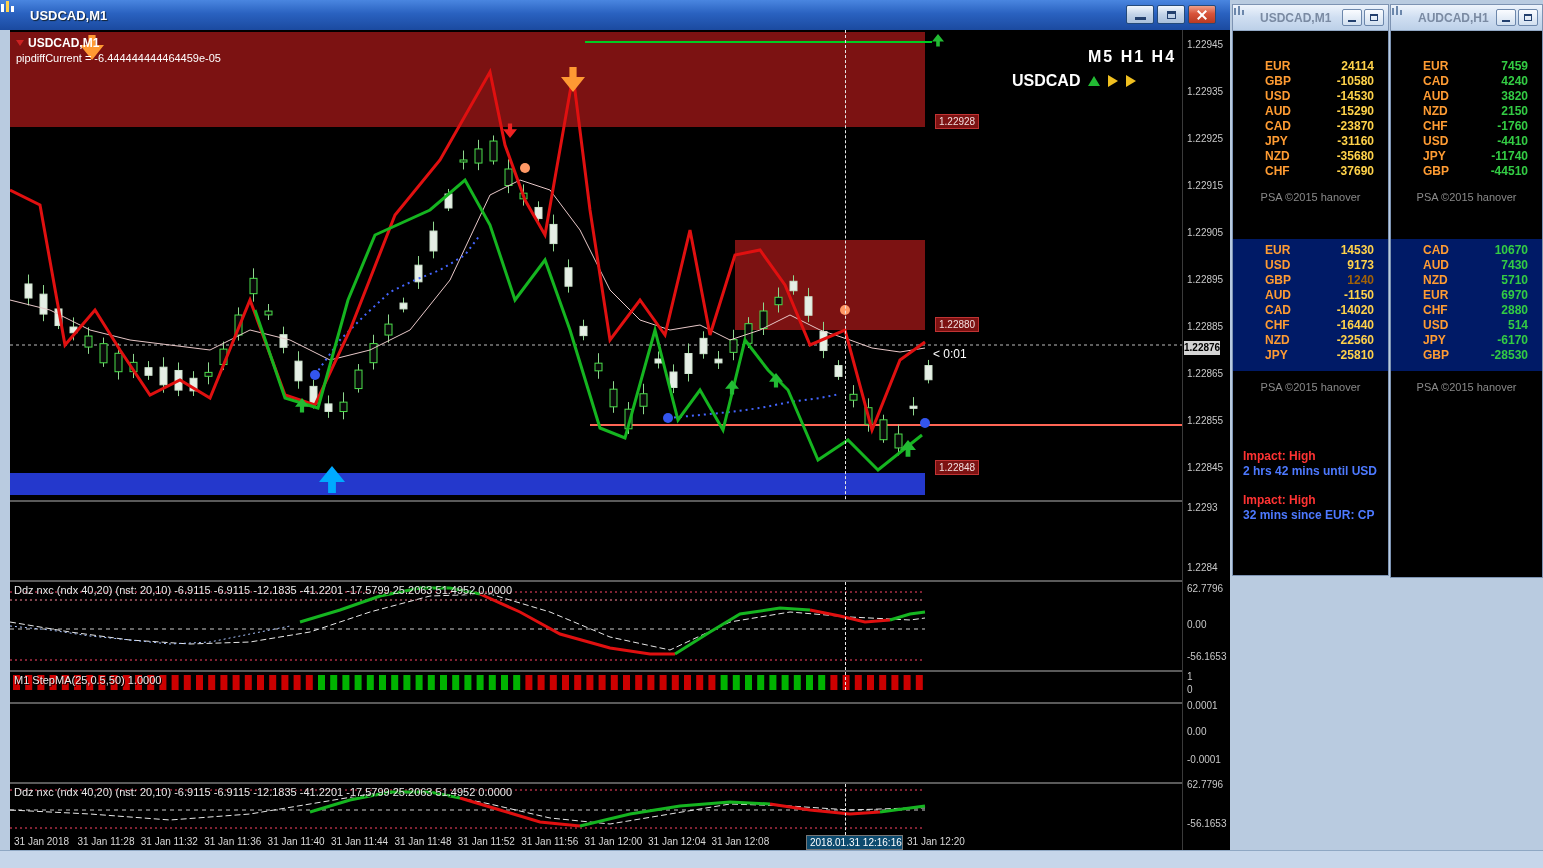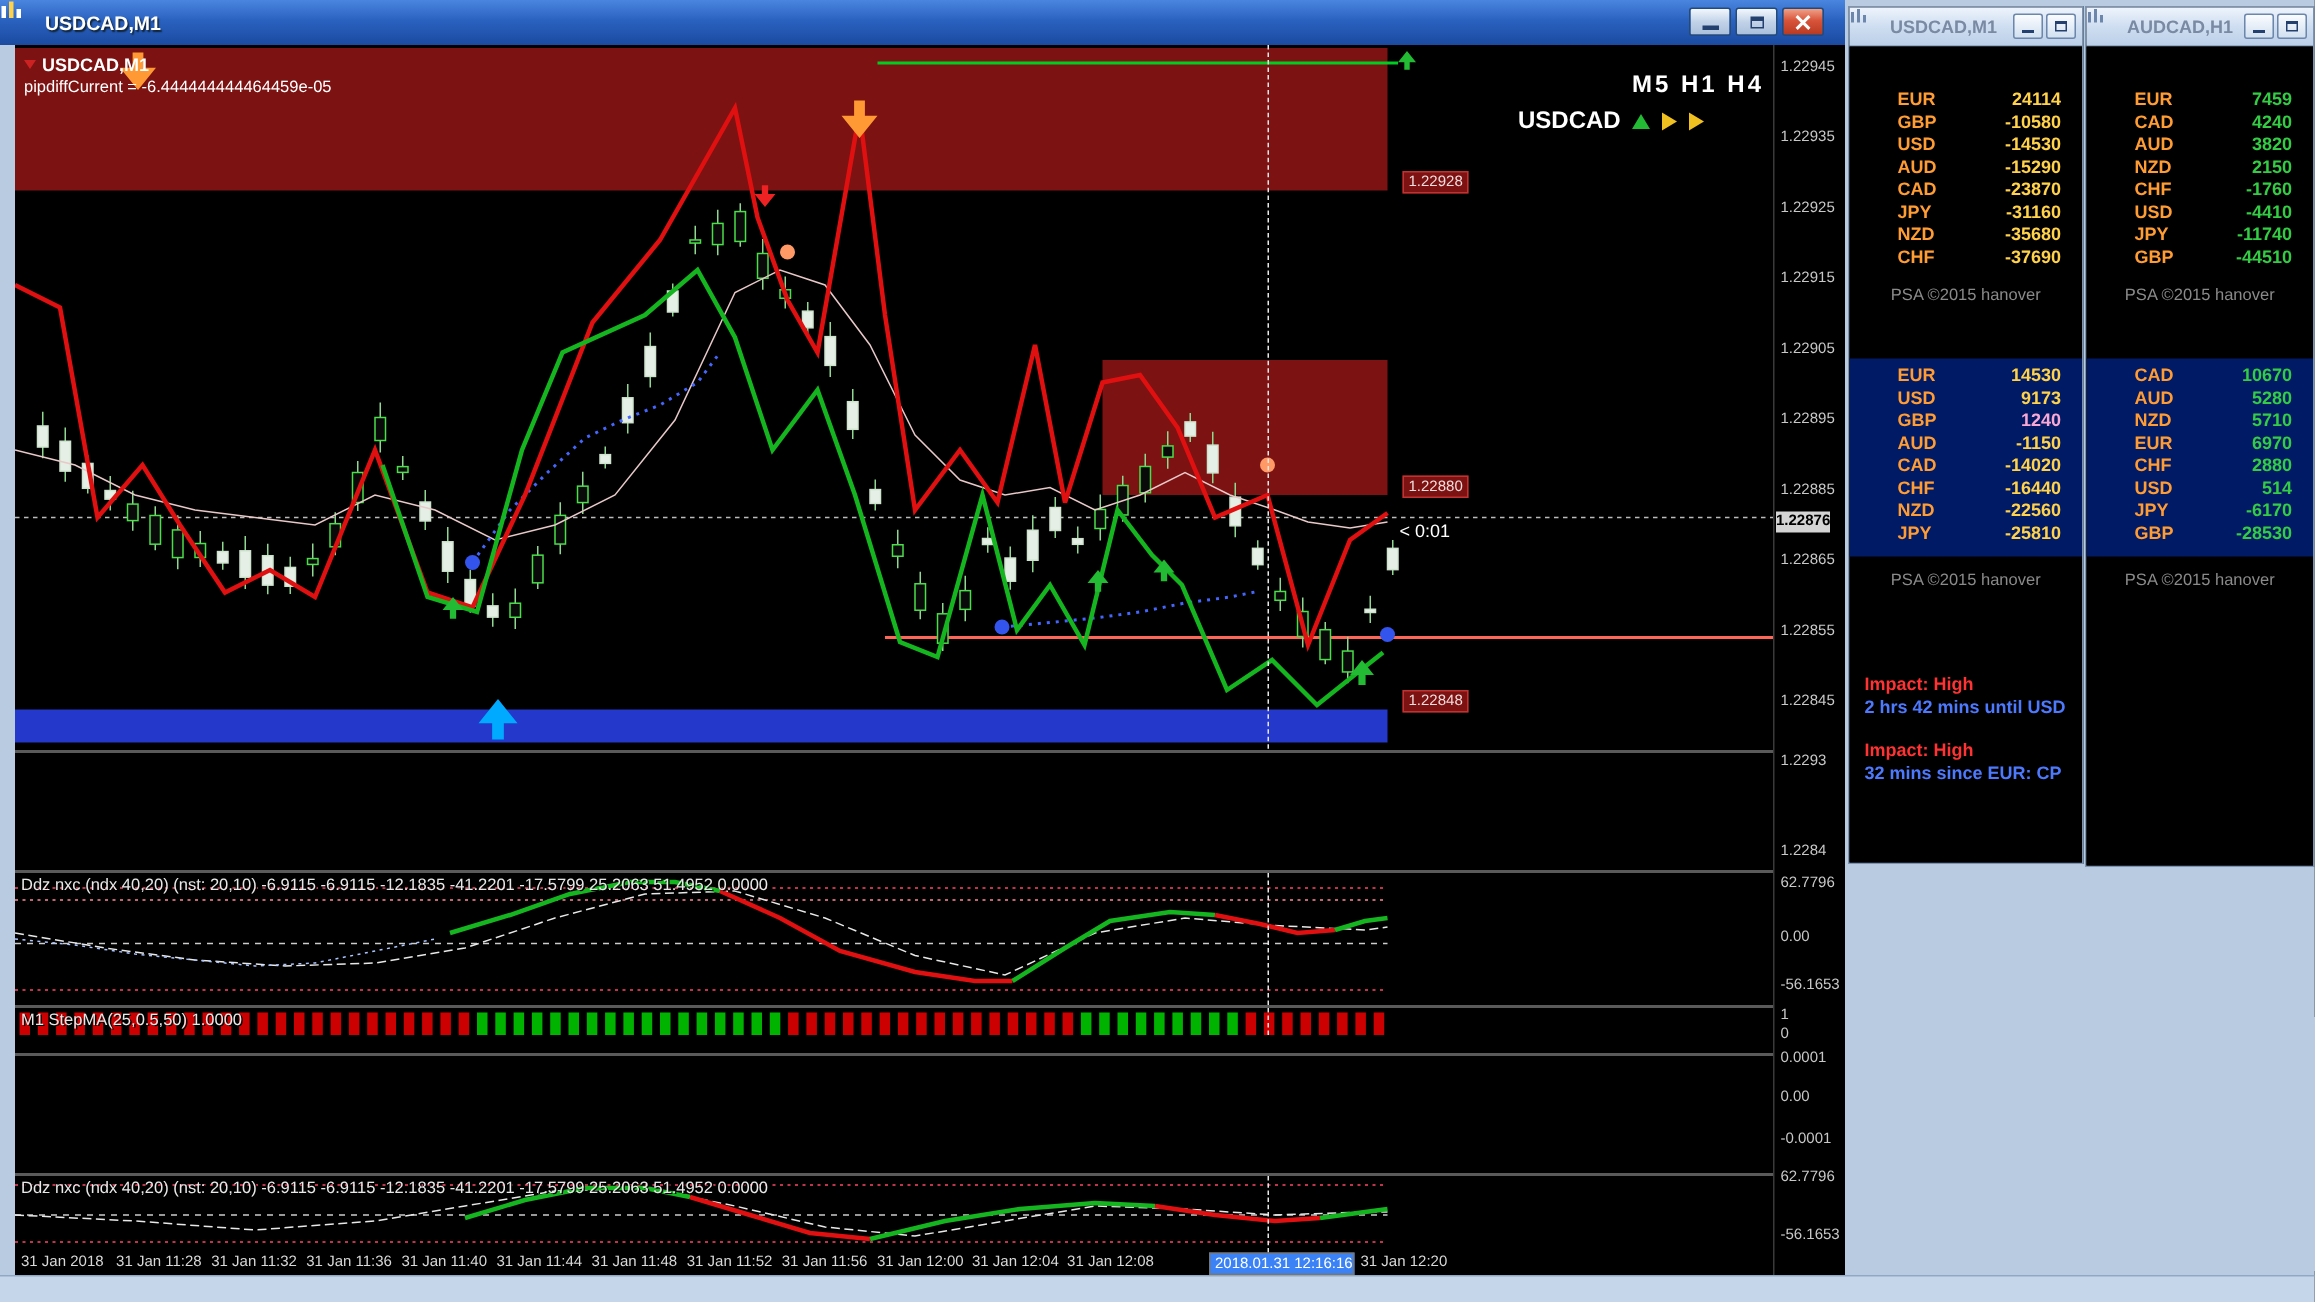--- a/index.html
+++ b/index.html
@@ -39,21 +39,21 @@
   .tf-label{font-weight:bold;font-size:16px;letter-spacing:2px;}
   .watermark{font-weight:bold;font-size:16px;display:flex;align-items:center;gap:8px;}
   .countdown{font-size:12px;}
   .symbol-line{font-weight:bold;font-size:12px;display:flex;align-items:center;gap:4px;}
   .pipdiff{font-size:11px;}
   .dtri{width:0;height:0;border-left:4px solid transparent;border-right:4px solid transparent;border-top:6px solid #cc2222;display:inline-block;}
   .arrow-up-g{width:0;height:0;border-left:6px solid transparent;border-right:6px solid transparent;border-bottom:10px solid #22bb33;display:inline-block;}
   .arrow-right-y{width:0;height:0;border-top:6px solid transparent;border-bottom:6px solid transparent;border-left:10px solid #f0c020;display:inline-block;}
   .time-axis{position:absolute;left:0;top:805px;width:1172px;height:15px;background:#000;}
   .time-label{position:absolute;top:1px;font-size:10px;color:#d8d8d8;white-space:nowrap;}
-  .time-highlight{position:absolute;top:0;height:15px;background:#3b82f6;border:1px solid #777;color:#fff;
+  .time-highlight{position:absolute;top:0;height:15px;background:#0c4a6e;border:1px solid #777;color:#fff;
     font-size:10px;line-height:13px;text-align:center;z-index:3;white-space:nowrap;padding:0 3px;}
   
   .panel{background:#000;border:1px solid #7d93b2;}
   .panel-titlebar{position:relative;height:26px;background:linear-gradient(#eef4fc,#cfdef1 50%,#bcd0e8);
     border-bottom:1px solid #93a9c6;display:flex;align-items:center;padding:0 6px;color:#5d6e88;}
   .panel-titlebar .ptitle{font-size:12px;font-weight:bold;margin-left:5px;color:#7a8aa2;}
   .pbtns{position:absolute;right:4px;top:4px;display:flex;gap:2px;}
   .pbtn{width:20px;height:17px;border:1px solid #6c87ab;border-radius:2px;
     background:linear-gradient(#fafcff,#d2e0f0);display:flex;align-items:center;justify-content:center;cursor:pointer;}
   .pbtn .glyph-min{width:8px;height:2px;margin-top:7px;}
@@ -504,21 +504,21 @@
         <div class="srow" style="top: 212px;">
           <span class="cur">EUR</span>
           <span style="color: rgb(255, 210, 74);">14530</span>
         </div>
         <div class="srow" style="top: 227px;">
           <span class="cur">USD</span>
           <span style="color: rgb(255, 210, 74);">9173</span>
         </div>
         <div class="srow" style="top: 242px;">
           <span class="cur">GBP</span>
-          <span style="color: #f9a8d4;">1240</span>
+          <span style="color: #a16207;">1240</span>
         </div>
         <div class="srow" style="top: 257px;">
           <span class="cur">AUD</span>
           <span style="color: rgb(255, 210, 74);">-1150</span>
         </div>
         <div class="srow" style="top: 272px;">
           <span class="cur">CAD</span>
           <span style="color: rgb(255, 210, 74);">-14020</span>
         </div>
         <div class="srow" style="top: 287px;">
@@ -590,21 +590,21 @@
         <div class="srow" style="top: 133px;">
           <span class="cur">GBP</span>
           <span style="color: rgb(51, 204, 68);">-44510</span>
         </div>
         <div class="srow" style="top: 212px;">
           <span class="cur">CAD</span>
           <span style="color: rgb(51, 204, 68);">10670</span>
         </div>
         <div class="srow" style="top: 227px;">
           <span class="cur">AUD</span>
-          <span style="color: rgb(51, 204, 68);">5280</span>
+          <span style="color: rgb(51, 204, 68);">7430</span>
         </div>
         <div class="srow" style="top: 242px;">
           <span class="cur">NZD</span>
           <span style="color: rgb(51, 204, 68);">5710</span>
         </div>
         <div class="srow" style="top: 257px;">
           <span class="cur">EUR</span>
           <span style="color: rgb(51, 204, 68);">6970</span>
         </div>
         <div class="srow" style="top: 272px;">

